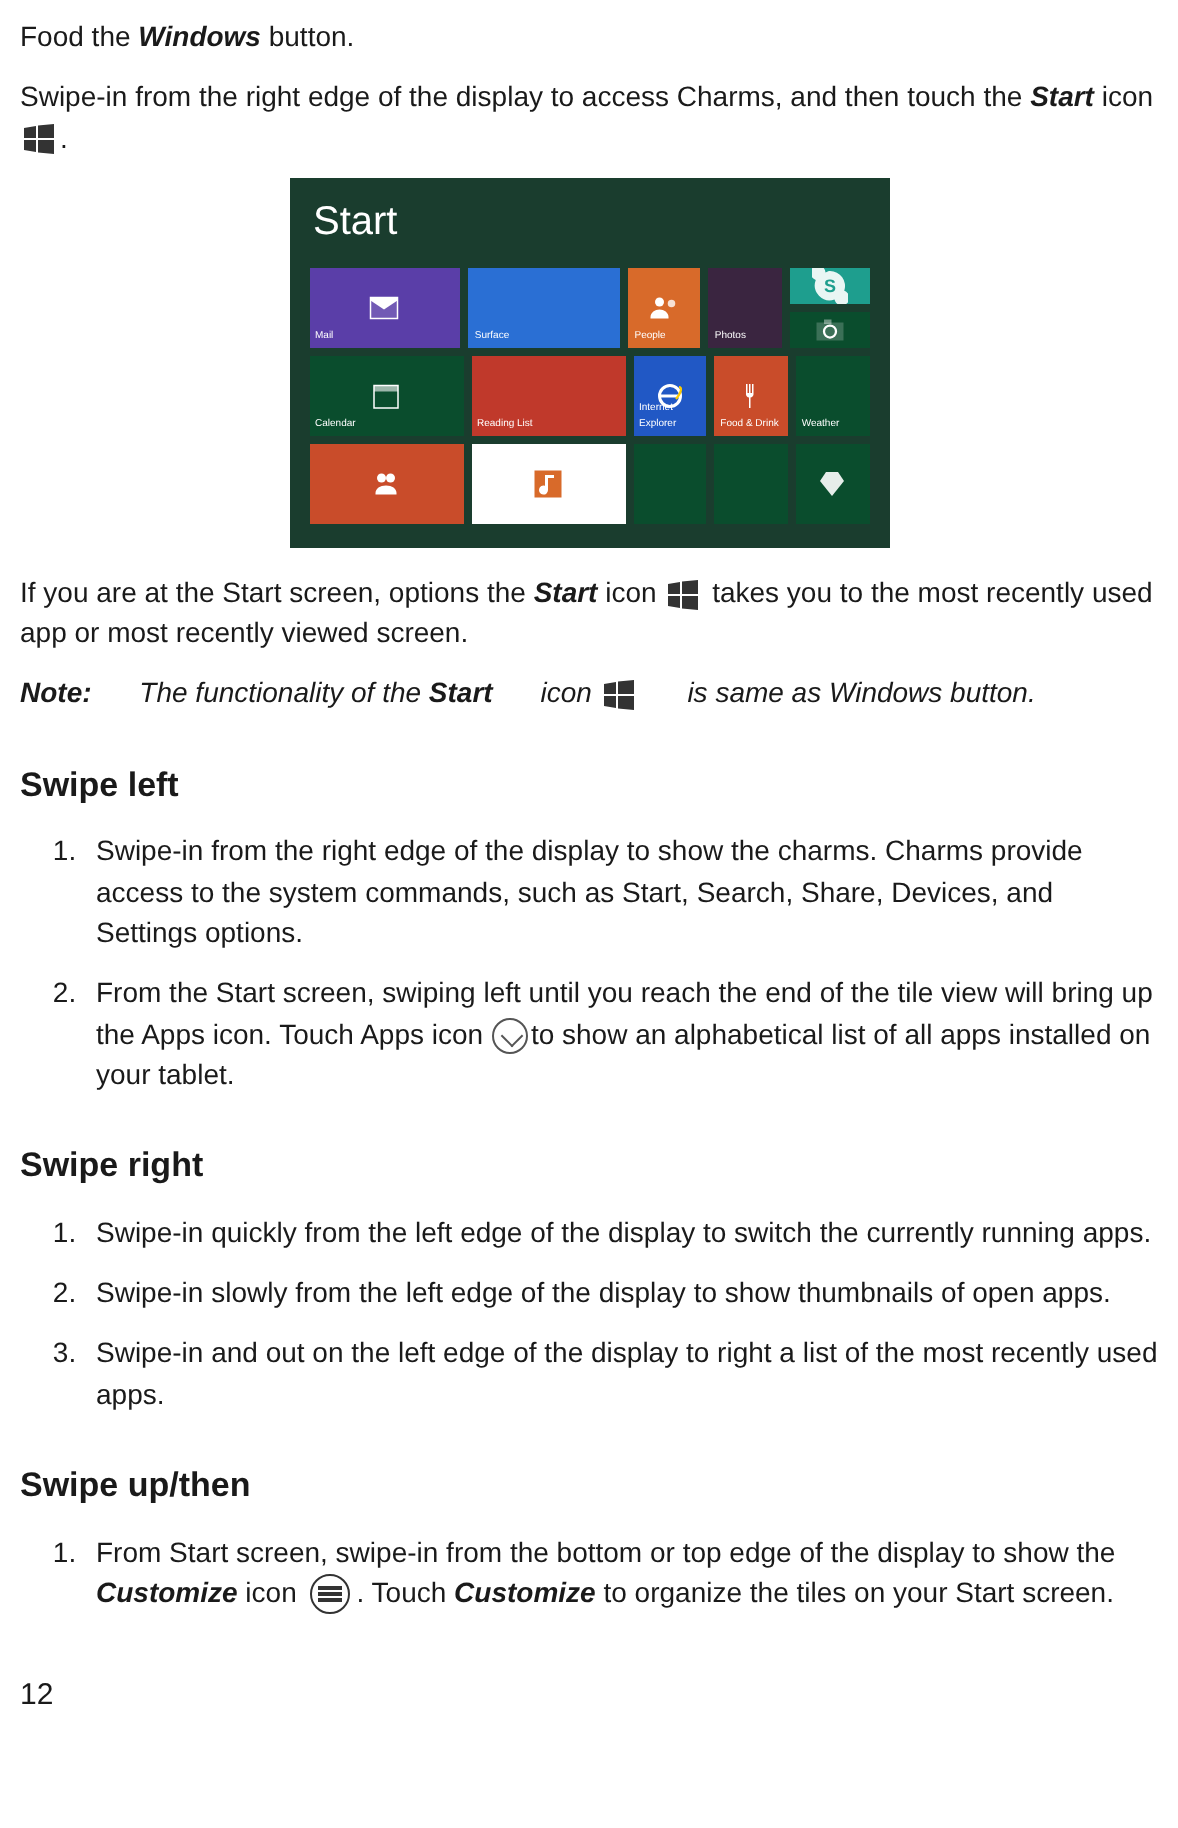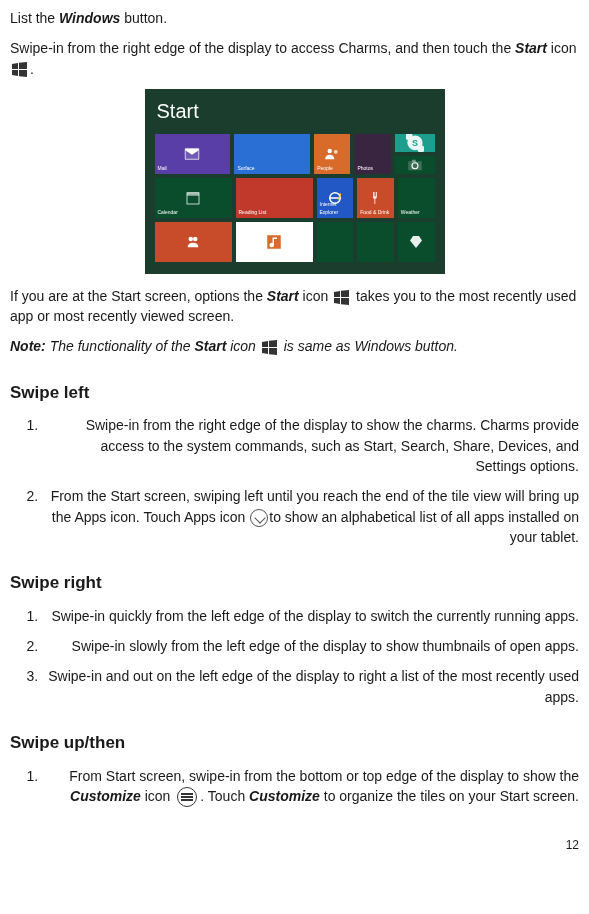--- a/index.html
+++ b/index.html
@@ -14,28 +14,27 @@
     }
     p { margin: 0 0 10px 0; }
     h2 {
       font-size: 17px;
       font-weight: bold;
       margin: 24px 0 10px 0;
     }
     ol {
       padding-left: 32px;
       margin: 0 0 8px 0;
-      text-align: right;
     }
     ol li {
       margin-bottom: 10px;
       padding-left: 6px;
     }
     .bold { font-weight: bold; font-style: italic; }
-    .italic { font-style: italic; }
+    .italic { font-style: italic; margin-left: 20px; }
     .bolditalic { font-weight: bold; font-style: italic; }
 
     .win-icon {
       display: inline-block;
       vertical-align: middle;
       margin: 0 2px;
     }
     .win-icon svg { display: block; }
 
     .apps-icon {
@@ -142,41 +141,41 @@
     .c-dgreen { background: #0a4d2d; }
     .c-dark   { background: #3a2540; }
     .c-teal   { background: #1e9e8e; }
     .c-red    { background: #c0392b; }
     .c-ored   { background: #c94c2a; }
     .c-ie     { background: #2158c5; }
 
     .tile svg { width: 18px; height: 18px; }
 
     .page-num {
-      text-align: right;
-      font-size: 12px;
+      text-align: left;
+      font-size: 15px;
       margin-top: 30px;
     }
   </style>
 </head>
 <body>
 
 <svg width="0" height="0" style="position:absolute">
   <defs>
     <g id="winflag">
       <path d="M0 2 L6 1 L6 7 L0 7 Z" fill="#333"></path>
       <path d="M7 0.8 L15 0 L15 7 L7 7 Z" fill="#333"></path>
       <path d="M0 8 L6 8 L6 14 L0 13 Z" fill="#333"></path>
       <path d="M7 8 L15 8 L15 15 L7 14.2 Z" fill="#333"></path>
     </g>
   </defs>
 </svg>
 
 <p>
-  <span>List the </span><span class="bold">Windows</span><span> button.</span>
+  <span>Food the </span><span class="bold">Windows</span><span> button.</span>
 </p>
 <p>
   <span>Swipe-in from the right edge of the display to access Charms, and then touch the </span><span class="bold">Start</span><span> icon </span>
   <span class="win-icon"><svg width="16" height="15">
         <use href="#winflag"></use>
       </svg></span>.
 </p>
 
 <div class="start-wrap">
   <div class="start-screen">

